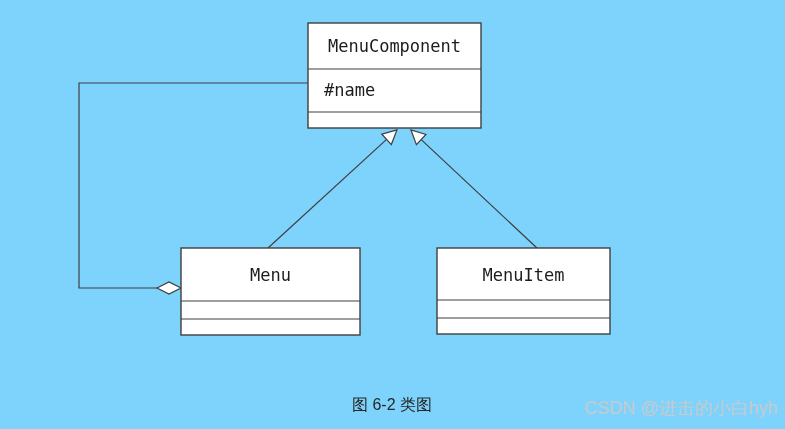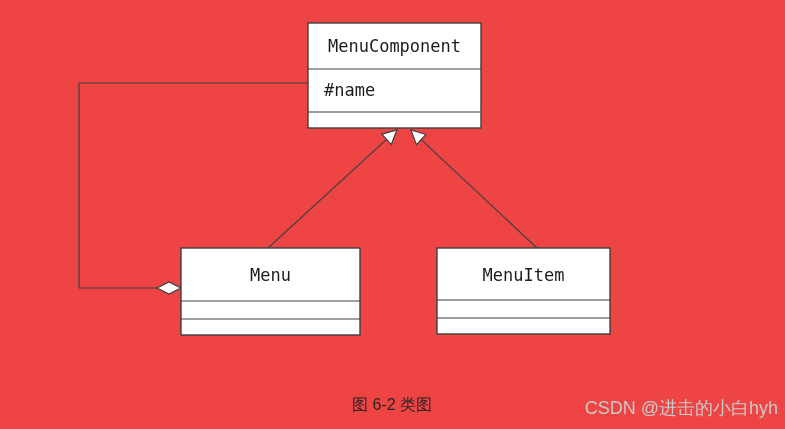--- a/index.html
+++ b/index.html
@@ -1,20 +1,20 @@
 <!DOCTYPE html>
 <html><head>
 <meta charset="utf-8">
 <style>
   html, body { margin: 0; padding: 0; background: #ffffff; }
   .stage {
     position: relative;
     width: 785px;
     height: 429px;
-    background: #ef4444;
+    background: #7dd3fc;
     overflow: hidden;
   }
   svg { display: block; }
   .box     { fill: #ffffff; stroke: #3f3f3f; stroke-width: 1.4; }
   .divider { stroke: #3f3f3f; stroke-width: 1.2; }
   .edge    { fill: none; stroke: #3f3f3f; stroke-width: 1.2; }
   .hollow  { fill: #ffffff; stroke: #3f3f3f; stroke-width: 1.2; }
   .cls-text {
     font-family: "DejaVu Sans Mono", "Liberation Mono", monospace;
     font-size: 17px;

